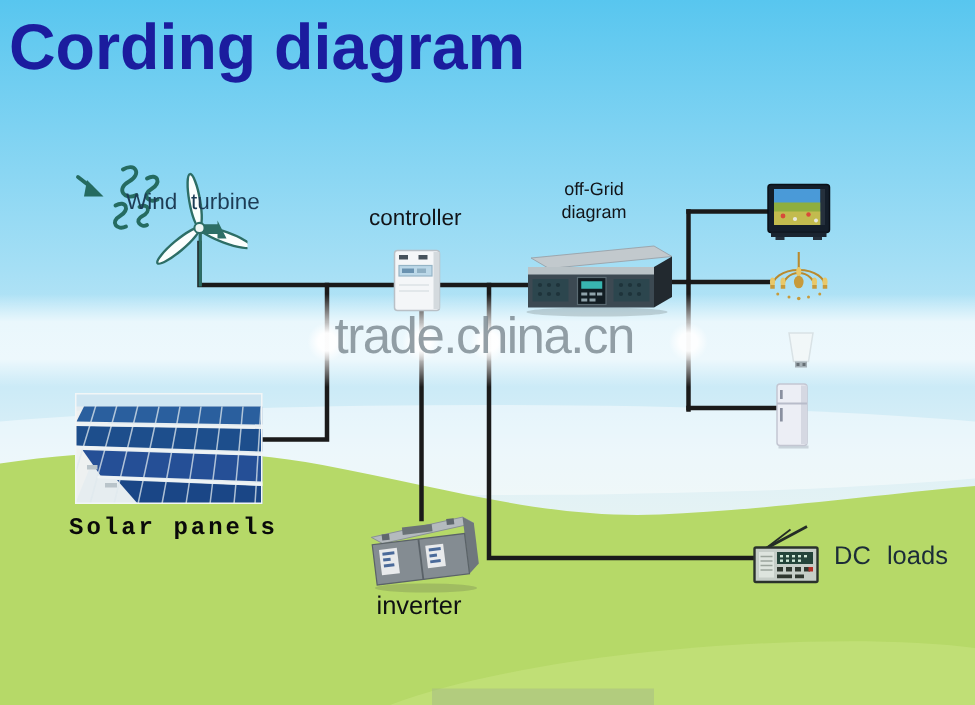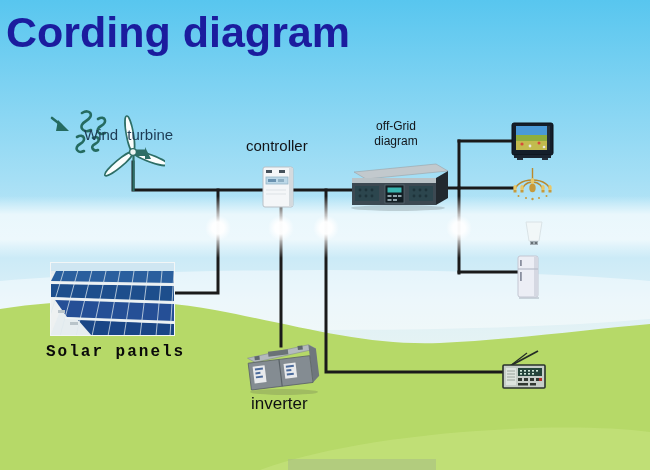--- a/index.html
+++ b/index.html
@@ -274,22 +274,24 @@
   <svg class="abs comp" style="left:516px;top:255px" width="26" height="45" viewBox="0 0 26 45">
     <rect x="3" y="42" width="20" height="2" fill="#b3bcc6" opacity="0.6"></rect>
     <rect x="2" y="1" width="20" height="41" rx="2" fill="#eceef5" stroke="#c3c6d2"></rect>
     <rect x="18" y="2" width="4" height="39" fill="#d5d8e2"></rect>
     <line x1="2" y1="14" x2="22" y2="14" stroke="#b8bcca" stroke-width="1.2"></line>
     <rect x="4" y="5" width="1.8" height="6" fill="#8a90a0"></rect>
     <rect x="4" y="17" width="1.8" height="9" fill="#8a90a0"></rect>
   </svg>
 
   <div id="title" class="abs">Cording diagram</div>
+  <div id="watermark" class="abs">trade.china.cn</div>
   <div id="lbl-wind" class="abs lbl">Wind turbine</div>
   <div id="lbl-controller" class="abs lbl">controller</div>
   <div id="lbl-inverter" class="abs lbl">
     <span>off-Grid</span><br>
     <span>diagram</span>
   </div>
   <div id="lbl-solar" class="abs lbl">Solar panels</div>
   <div id="lbl-batteries" class="abs lbl">inverter</div>
+  <div id="lbl-dcloads" class="abs lbl">DC loads</div>
 
 </div>
 
 </body></html>

